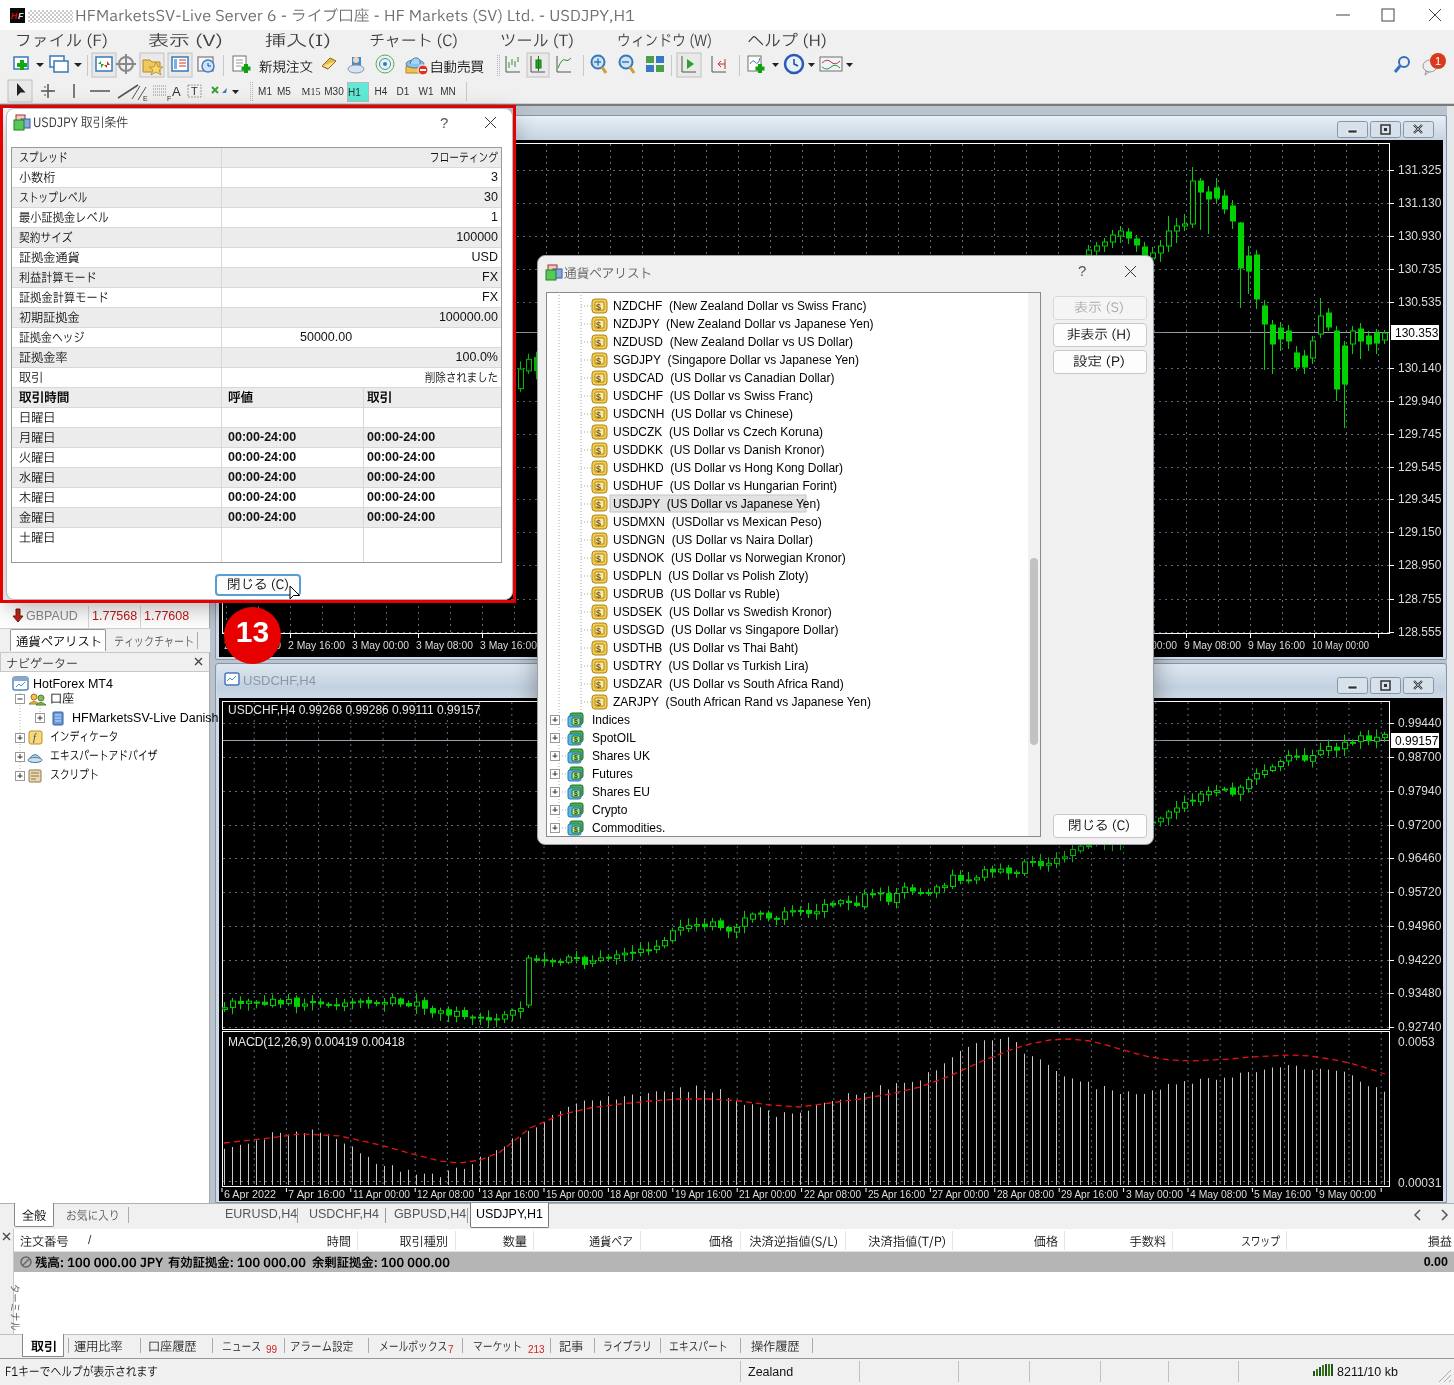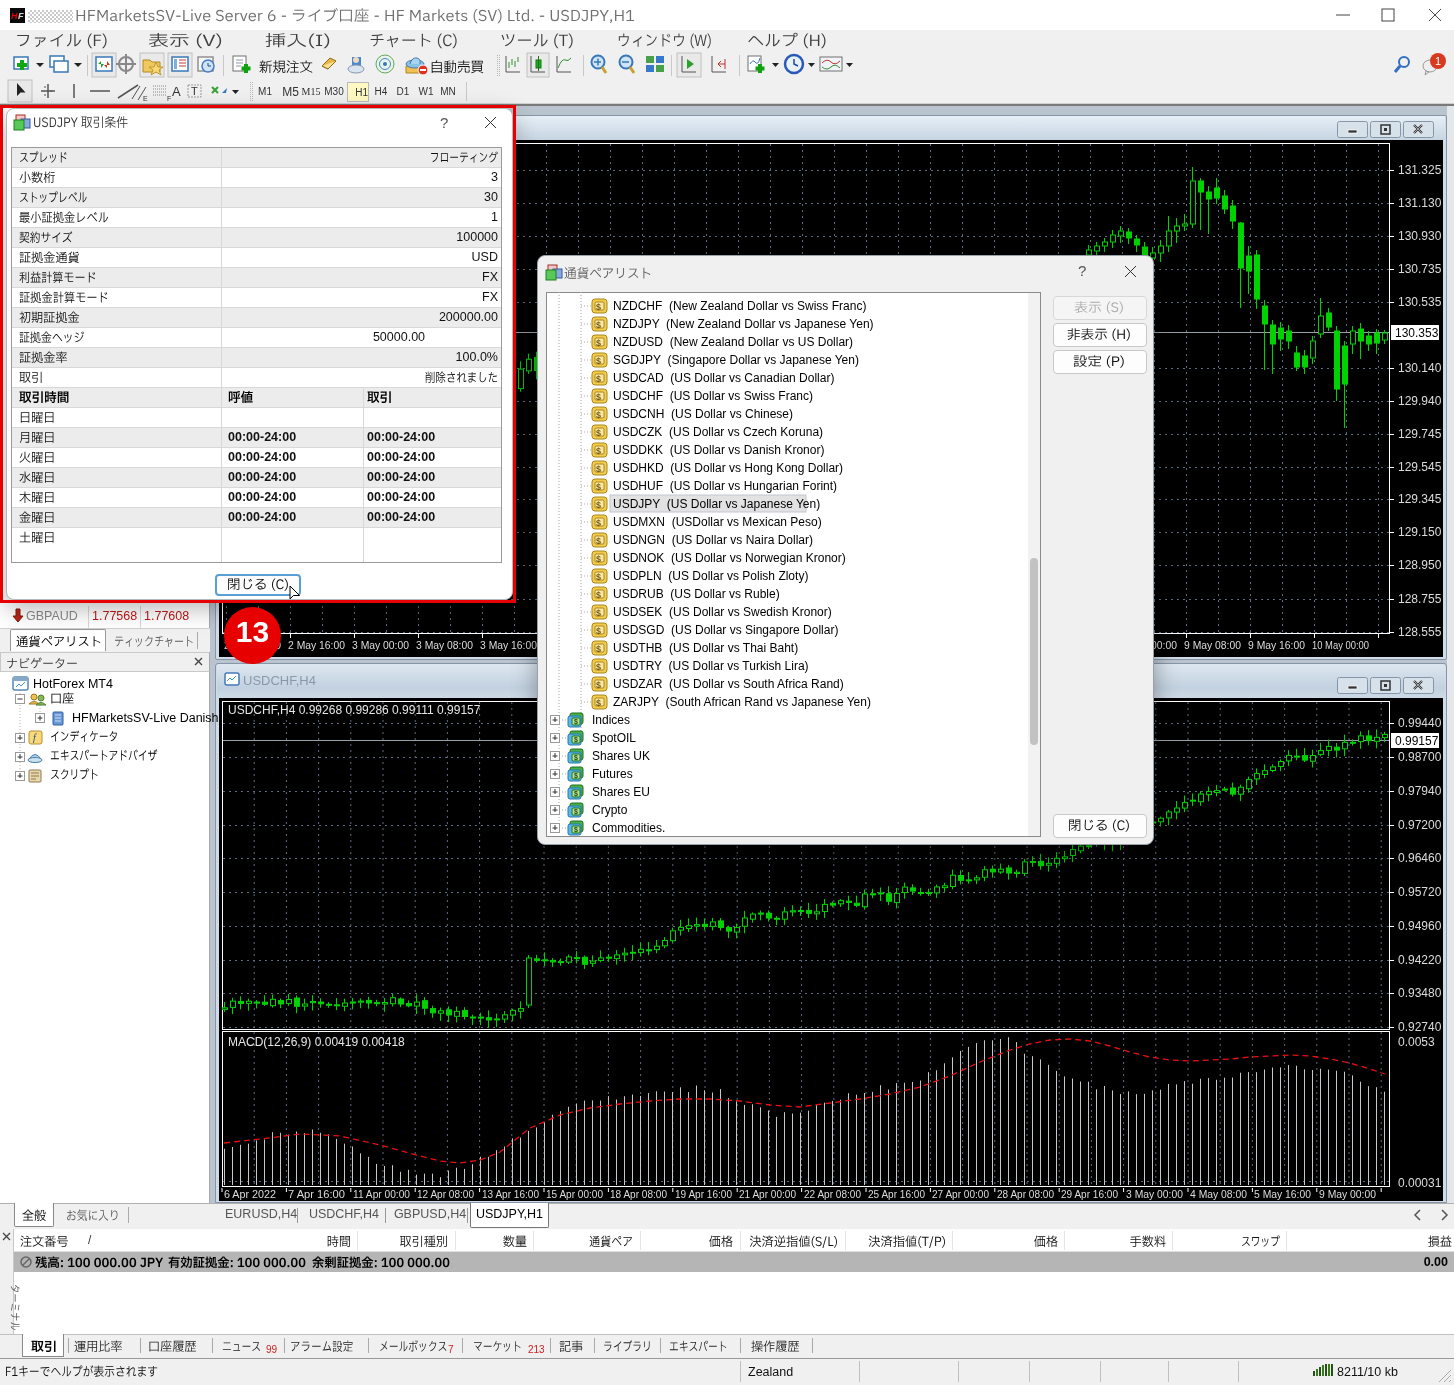--- a/index.html
+++ b/index.html
@@ -123,24 +123,24 @@
     <rect x="188" y="6" width="13" height="12" fill="none" stroke="#999" stroke-dasharray="2 1"></rect>
     <text x="191" y="16" font-size="11" fill="#333" font-family="Liberation Sans">T</text>
     <path d="M212 8 l6 6 m0 -6 l-6 6" stroke="#38a038" stroke-width="2"></path>
     <path d="M222 14 l5 -5 l-1 5 z" fill="#3878b8"></path>
     <path d="M232 11 l3.5 4 3.5 -4 z" fill="#222"></path>
     <line x1="250.5" y1="3" x2="250.5" y2="22" stroke="#b8b8b8" stroke-dasharray="1 1"></line>
     <line x1="252.5" y1="3" x2="252.5" y2="22" stroke="#b8b8b8" stroke-dasharray="1 1"></line>
     <line x1="466.5" y1="3" x2="466.5" y2="22" stroke="#c8c8c8"></line>
   </svg>
 <div style="position:absolute;left:254px;top:82px;width:22px;height:20px;font-size:10px;color:#333;text-align:center;line-height:20px;">M1</div>
-<div style="position:absolute;left:277px;top:82px;width:22px;height:20px;font-size:12px;color:#333;text-align:right;line-height:20px;">M5</div>
+<div style="position:absolute;left:277px;top:82px;width:22px;height:20px;font-size:10px;color:#333;text-align:left;line-height:20px;">M5</div>
 <div style="position:absolute;left:300px;top:82px;width:22px;height:20px;font-size:10px;color:#333;text-align:center;line-height:20px;font-family:Liberation Serif, serif;">M15</div>
 <div style="position:absolute;left:323px;top:82px;width:22px;height:20px;font-size:10px;color:#333;text-align:center;line-height:20px;">M30</div>
-<div style="position:absolute;left:347px;top:82px;width:22px;height:20px;font-size:10px;color:#333;text-align:right;line-height:20px;background:#fef9c3;border:1px solid #b8b8b8;">H1</div>
+<div style="position:absolute;left:347px;top:82px;width:22px;height:20px;font-size:10px;color:#333;text-align:left;line-height:20px;background:#5eead4;border:1px solid #b8b8b8;">H1</div>
 <div style="position:absolute;left:370px;top:82px;width:22px;height:20px;font-size:10px;color:#333;text-align:center;line-height:20px;">H4</div>
 <div style="position:absolute;left:392px;top:82px;width:22px;height:20px;font-size:10px;color:#333;text-align:center;line-height:20px;">D1</div>
 <div style="position:absolute;left:415px;top:82px;width:22px;height:20px;font-size:10px;color:#333;text-align:center;line-height:20px;">W1</div>
 <div style="position:absolute;left:437px;top:82px;width:22px;height:20px;font-size:10px;color:#333;text-align:center;line-height:20px;">MN</div>
 <div style="position:absolute;left:0;top:106px;width:1454px;height:1097px;background:#b9c4cf;"></div>
 <div style="position:absolute;left:1447px;top:106px;width:7px;height:1097px;background:#e5e8ea;"></div>
 <div style="position:absolute;left:215px;top:115px;width:1232px;height:545px;background:#cfdbe7;border:1px solid #8696a8;border-radius:2px;"></div>
 <div style="position:absolute;left:217px;top:116px;width:1228px;height:24px;background:linear-gradient(#e7eff6,#c6d4e2);"></div>
 <svg style="position:absolute;left:1337px;top:121px" width="100" height="18">
     <rect x="0.5" y="0.5" width="30" height="16" rx="2" fill="#d7e1ea" stroke="#8696a8"></rect>
@@ -1536,22 +1536,22 @@
 <div style="position:absolute;left:12px;top:527px;width:489px;height:1px;background:#d8d8d8;"></div>
 <div style="position:absolute;left:221px;top:148px;width:1px;height:414px;background:#d8d8d8;"></div>
 <div style="position:absolute;left:363px;top:388px;width:1px;height:174px;background:#d8d8d8;"></div>
 <div style="position:absolute;left:300px;top:170px;width:198px;font-size:12.5px;color:#111;text-align:right;">3</div>
 <div style="position:absolute;left:300px;top:190px;width:198px;font-size:12.5px;color:#111;text-align:right;">30</div>
 <div style="position:absolute;left:300px;top:210px;width:198px;font-size:12.5px;color:#111;text-align:right;">1</div>
 <div style="position:absolute;left:300px;top:230px;width:198px;font-size:12.5px;color:#111;text-align:right;">100000</div>
 <div style="position:absolute;left:300px;top:250px;width:198px;font-size:12.5px;color:#111;text-align:right;">USD</div>
 <div style="position:absolute;left:300px;top:270px;width:198px;font-size:12.5px;color:#111;text-align:right;">FX</div>
 <div style="position:absolute;left:300px;top:290px;width:198px;font-size:12.5px;color:#111;text-align:right;">FX</div>
-<div style="position:absolute;left:300px;top:310px;width:198px;font-size:12.5px;color:#111;text-align:right;">200000.00</div>
-<div style="position:absolute;left:300px;top:330px;width:198px;font-size:12.5px;color:#111;text-align:center;">50000.00</div>
+<div style="position:absolute;left:300px;top:310px;width:198px;font-size:12.5px;color:#111;text-align:right;">100000.00</div>
+<div style="position:absolute;left:300px;top:330px;width:198px;font-size:12.5px;color:#111;text-align:left;">50000.00</div>
 <div style="position:absolute;left:300px;top:350px;width:198px;font-size:12.5px;color:#111;text-align:right;">100.0%</div>
 <div style="position:absolute;left:228px;top:430px;font-size:12.5px;font-weight:bold;color:#111;">00:00-24:00</div>
 <div style="position:absolute;left:367px;top:430px;font-size:12.5px;font-weight:bold;color:#111;">00:00-24:00</div>
 <div style="position:absolute;left:228px;top:450px;font-size:12.5px;font-weight:bold;color:#111;">00:00-24:00</div>
 <div style="position:absolute;left:367px;top:450px;font-size:12.5px;font-weight:bold;color:#111;">00:00-24:00</div>
 <div style="position:absolute;left:228px;top:470px;font-size:12.5px;font-weight:bold;color:#111;">00:00-24:00</div>
 <div style="position:absolute;left:367px;top:470px;font-size:12.5px;font-weight:bold;color:#111;">00:00-24:00</div>
 <div style="position:absolute;left:228px;top:490px;font-size:12.5px;font-weight:bold;color:#111;">00:00-24:00</div>
 <div style="position:absolute;left:367px;top:490px;font-size:12.5px;font-weight:bold;color:#111;">00:00-24:00</div>
 <div style="position:absolute;left:228px;top:510px;font-size:12.5px;font-weight:bold;color:#111;">00:00-24:00</div>

